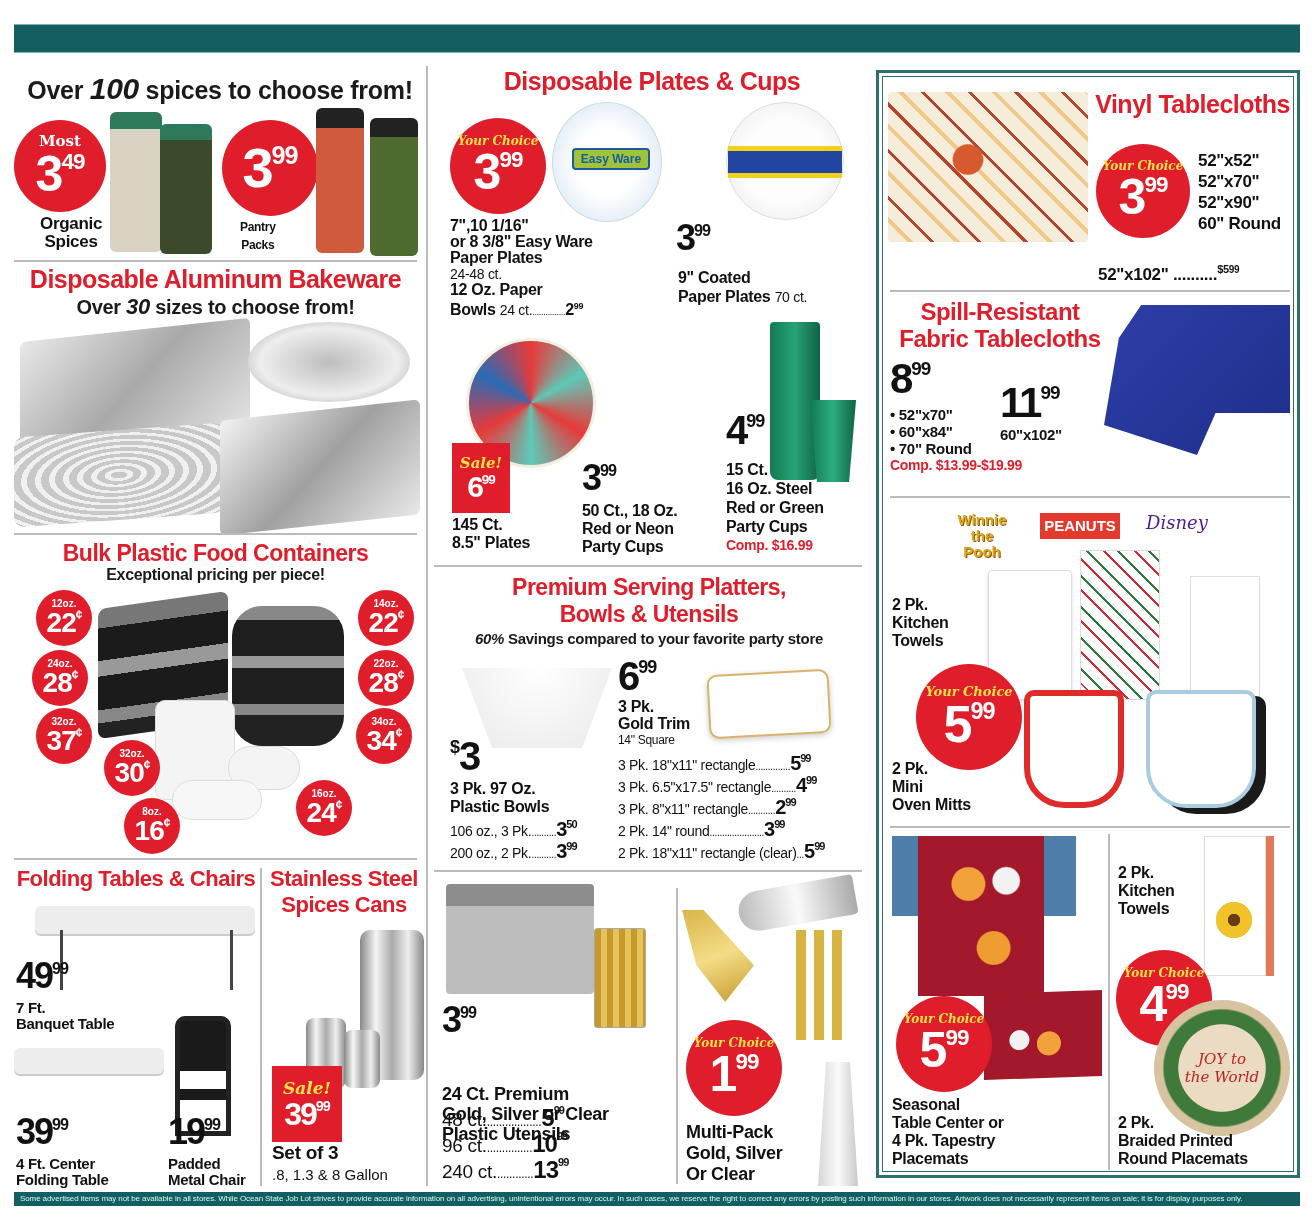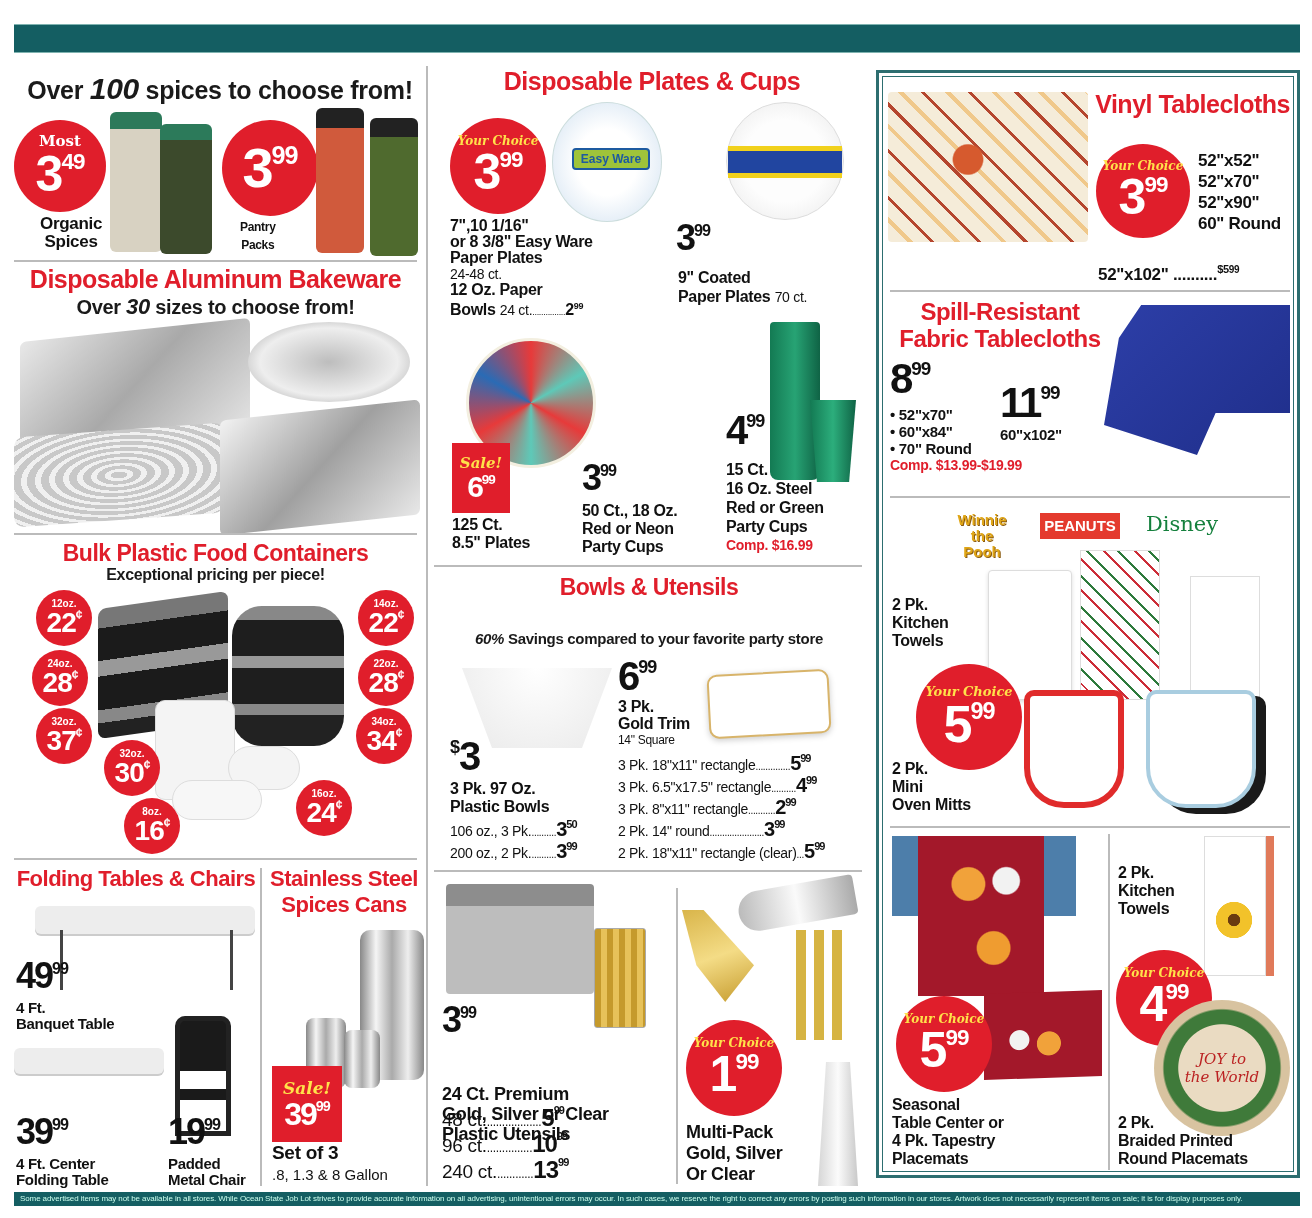--- a/index.html
+++ b/index.html
@@ -124,21 +124,21 @@
 
 <div class="abs hr" style="left:14px;top:858px;width:403px"></div>
 
 <div class="abs h-red" style="left:14px;top:866px;width:244px;font-size:22px;white-space:nowrap">Folding Tables &amp; Chairs</div>
 <div class="abs vr" style="left:260px;top:868px;height:318px"></div>
 <div class="abs" style="left:35px;top:906px;width:220px;height:28px;background:#ededed;border-radius:6px;box-shadow:0 2px 0 #ccc"></div>
 <div class="abs" style="left:60px;top:930px;width:3px;height:60px;background:#444"></div>
 <div class="abs" style="left:230px;top:930px;width:3px;height:60px;background:#444"></div>
 <div class="abs price" style="left:16px;top:958px;font-size:36px"><span>49</span><sup>99</sup></div>
 <div class="abs desc" style="left:16px;top:1000px;font-size:15px;line-height:16px">
-    <div>4 Ft.</div>
+    <div>7 Ft.</div>
     <div>Banquet Table</div>
   </div>
 <div class="abs" style="left:14px;top:1048px;width:150px;height:26px;background:#ededed;border-radius:6px;box-shadow:0 2px 0 #ccc"></div>
 <div class="abs" style="left:175px;top:1016px;width:56px;height:120px;border:5px solid #222;border-radius:10px 10px 0 0;background:linear-gradient(#1a1a1a 0 45%,transparent 45% 62%,#1a1a1a 62% 72%,transparent 72%)"></div>
 <div class="abs price" style="left:16px;top:1114px;font-size:36px"><span>39</span><sup>99</sup></div>
 <div class="abs desc" style="left:16px;top:1156px;font-size:15px;line-height:16px">
     <div>4 Ft. Center</div>
     <div>Folding Table</div>
   </div>
 <div class="abs price" style="left:168px;top:1114px;font-size:36px"><span>19</span><sup>99</sup></div>
@@ -185,21 +185,21 @@
     <div>9" Coated</div>
     <div><span>Paper Plates</span> <span class="small">70 ct.</span></div>
   </div>
 
 <div class="abs" style="left:466px;top:338px;width:130px;height:130px;border-radius:50%;background:conic-gradient(#e73a3a,#5ec9b8,#e73a3a,#5ec9b8,#e73a3a,#2a6bb5,#e73a3a);border:3px solid #f3efe0"></div>
 <div class="abs salebox" style="left:452px;top:443px;width:58px;height:70px">
     <span class="lab" style="font-size:15px">Sale!</span>
     <span class="price" style="font-size:30px"><span>6</span><sup>99</sup></span>
   </div>
 <div class="abs desc" style="left:452px;top:516px;font-size:16px">
-    <div>125 Ct.</div>
+    <div>145 Ct.</div>
     <div>8.5" Plates</div>
   </div>
 
 <div class="abs" style="left:624px;top:340px;width:80px;height:140px;background:linear-gradient(#d81f25 0 55%,repeating-linear-gradient(#c22 0 2px,#ddd 2px 4px) 55%);border-radius:6px"></div>
 <div class="abs price" style="left:582px;top:460px;font-size:36px"><span>3</span><sup>99</sup></div>
 <div class="abs desc" style="left:582px;top:502px;font-size:16px">
     <div>50 Ct., 18 Oz.</div>
     <div>Red or Neon</div>
     <div>Party Cups</div>
   </div>
@@ -211,20 +211,21 @@
     <div>15 Ct.</div>
     <div>16 Oz. Steel</div>
     <div>Red or Green</div>
     <div>Party Cups</div>
     <div class="red" style="font-size:14px">Comp. $16.99</div>
   </div>
 
 <div class="abs hr" style="left:434px;top:565px;width:428px"></div>
 
 <div class="abs h-red" style="left:434px;top:574px;width:430px;font-size:23px;line-height:27px">
+    <div>Premium Serving Platters,</div>
     <div>Bowls &amp; Utensils</div>
   </div>
 <div class="abs h-black" style="left:434px;top:630px;width:430px;font-size:15px"><i>60%</i> <span>Savings compared to your favorite party store</span></div>
 
 <div class="abs" style="left:462px;top:668px;width:150px;height:80px;background:radial-gradient(ellipse at 50% 0,#fff,#e9e9e9);clip-path:polygon(0 0,100% 0,80% 100%,20% 100%);border-radius:0 0 20px 20px"></div>
 <div class="abs price" style="left:450px;top:736px;font-size:40px"><sup>$</sup><span>3</span></div>
 <div class="abs desc" style="left:450px;top:780px;font-size:16px">
     <div>3 Pk. 97 Oz.</div>
     <div>Plastic Bowls</div>
   </div>
@@ -310,21 +311,21 @@
     <div>• 70" Round</div>
     <div class="red" style="font-size:14px">Comp. $13.99-$19.99</div>
   </div>
 <div class="abs price" style="left:1000px;top:382px;font-size:42px"><span>11</span><sup>99</sup></div>
 <div class="abs desc" style="left:1000px;top:426px;font-size:15px">60"x102"</div>
 
 <div class="abs hr" style="left:890px;top:496px;width:400px"></div>
 
 <div class="abs" style="left:950px;top:512px;width:64px;height:56px;color:#e0a617;font-weight:bold;font-size:15px;line-height:16px;text-align:center;text-shadow:1px 1px 0 #8a5a10">Winnie the Pooh</div>
 <div class="abs" style="left:1040px;top:513px;width:80px;height:26px;background:#e43a2e;color:#fff;font-size:15px;font-weight:bold;text-align:center;line-height:26px">PEANUTS</div>
-<div class="abs" style="left:1146px;top:512px;width:100px;height:28px;font-family:'DejaVu Serif',serif;font-size:21px;color:#15803d;">Disney</div>
+<div class="abs" style="left:1146px;top:512px;width:100px;height:28px;font-family:'DejaVu Serif',serif;font-size:18px;color:#4c1d95;font-style:italic">Disney</div>
 <div class="abs" style="left:988px;top:570px;width:84px;height:130px;background:#fff;border:1px solid #ddd;border-radius:4px;box-shadow:0 2px 4px #ddd"></div>
 <div class="abs" style="left:1080px;top:550px;width:80px;height:150px;background:repeating-linear-gradient(45deg,#fff 0 10px,#cc2d38 10px 12px,#fff 12px 20px,#2e7a3c 20px 22px);border:1px solid #ddd"></div>
 <div class="abs" style="left:1190px;top:576px;width:70px;height:124px;background:#fff;border:1px solid #ddd"></div>
 <div class="abs" style="left:1024px;top:690px;width:100px;height:118px;background:#fff;border:6px solid #e02b2b;border-radius:10px 10px 40px 40px"></div>
 <div class="abs" style="left:1146px;top:690px;width:110px;height:118px;background:#fff;border:4px solid #a9cde0;border-radius:10px 10px 40px 40px;box-shadow:10px 6px 0 #1a1a1a"></div>
 <div class="abs desc" style="left:892px;top:596px;font-size:16px">
     <div>2 Pk.</div>
     <div>Kitchen</div>
     <div>Towels</div>
   </div>

